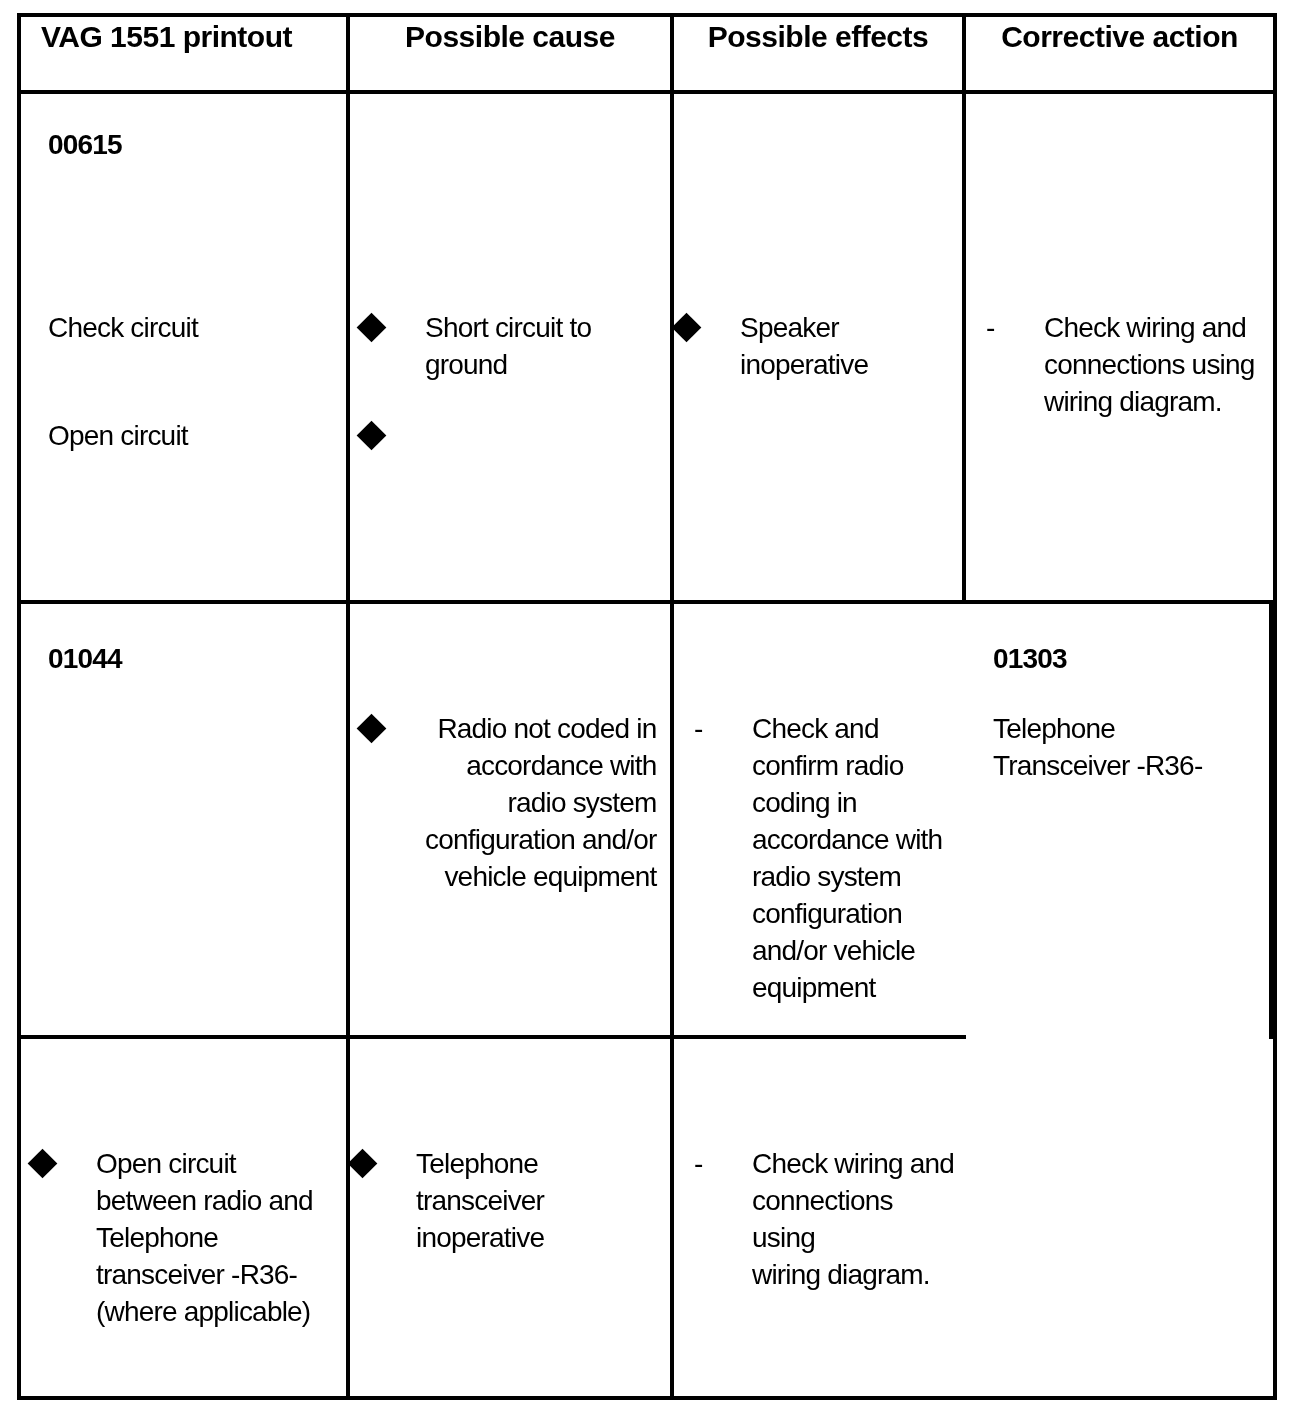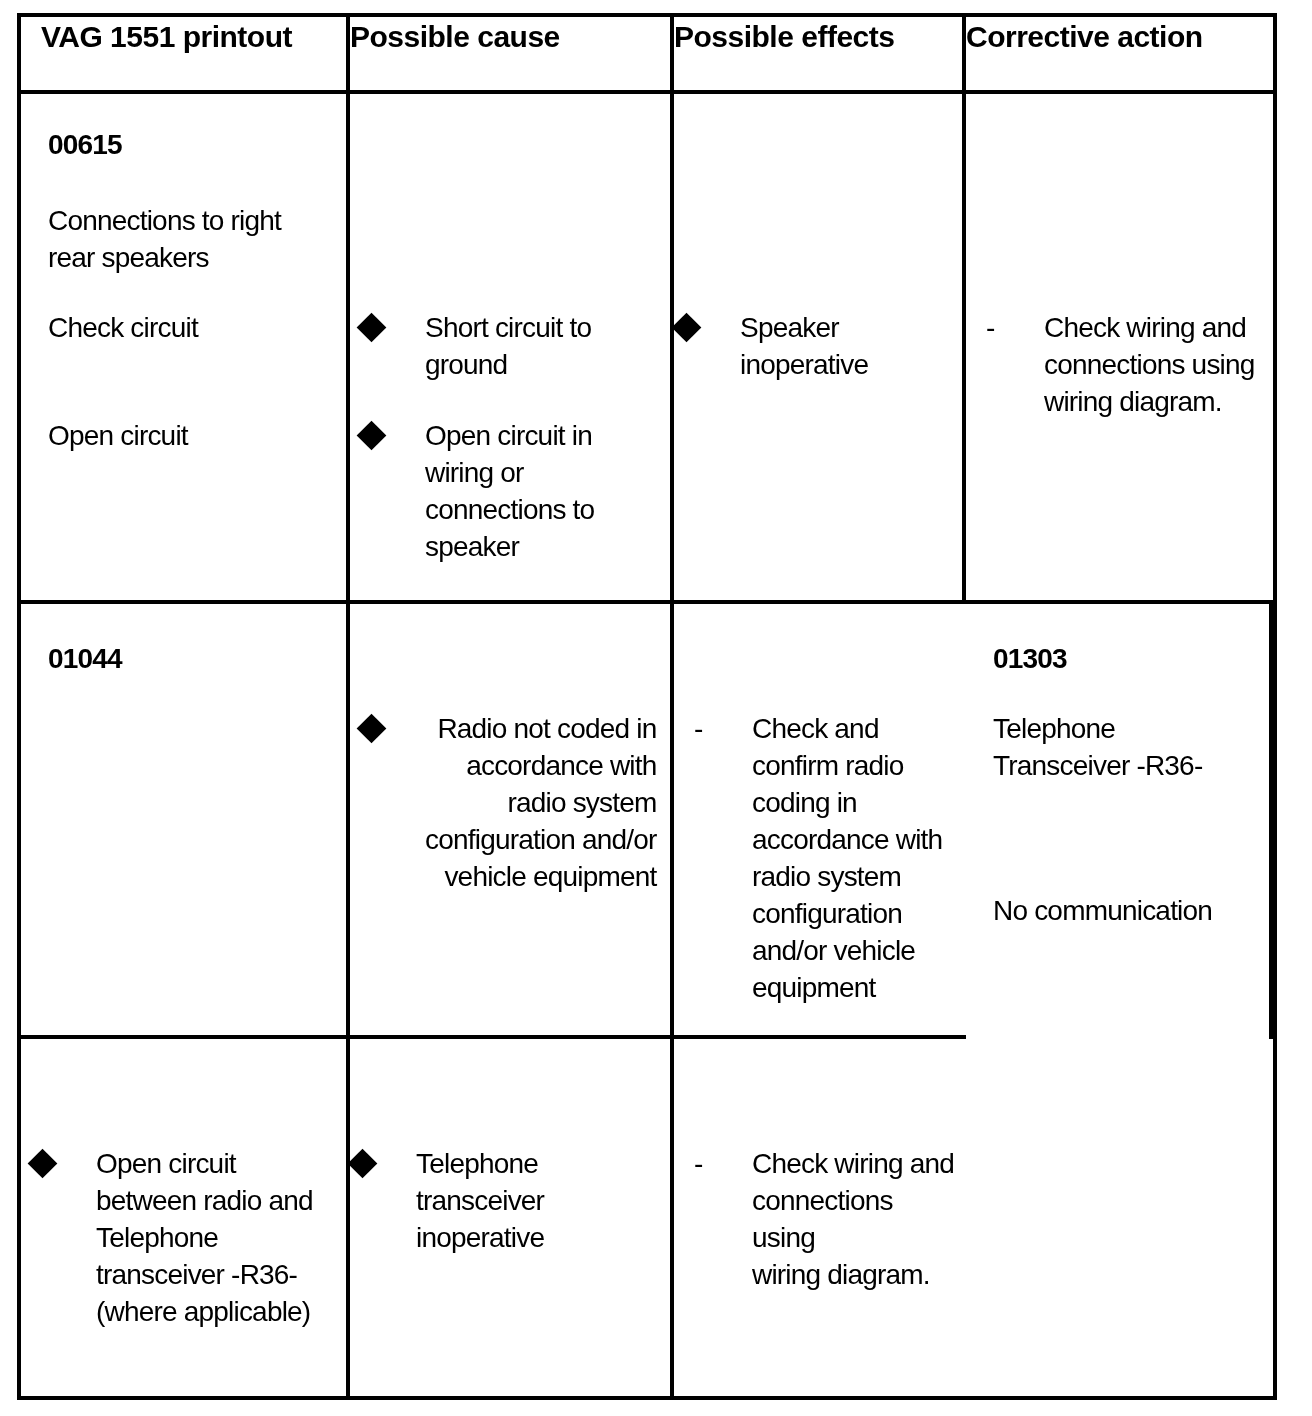--- a/index.html
+++ b/index.html
@@ -25,21 +25,21 @@
     box-sizing:border-box;
     border-right:4px solid #000;
     border-bottom:4px solid #000;
     overflow:visible;
   }
   .cell.last-col{border-right:none;}
   .cell.last-row{border-bottom:none;}
   .hcell{
     font-size:30px;font-weight:bold;letter-spacing:-0.5px;
     line-height:37px;padding-top:1px;
-    text-align:left;
+    text-align:center;
   }
   .hcell.first{text-align:left;padding-left:20px;}
   .blk{
     position:absolute;
     font-size:28px;line-height:37px;letter-spacing:-0.8px;
     white-space:pre-line;
   }
   .code{font-weight:bold;}
   .bullet{
     position:absolute;
@@ -71,37 +71,31 @@
     </div>
     <div class="cell hcell">
       <span>Possible effects</span>
     </div>
     <div class="cell hcell last-col">
       <span>Corrective action</span>
     </div>
 
     <div class="cell">
       <div class="blk code" style="top:32px;left:27px;">00615</div>
-      <div class="blk" style="top:108px;left:27px;">Connections to right
-rear speakers</div>
       <div class="blk" style="top:215px;left:27px;">Check circuit</div>
       <div class="blk" style="top:323px;left:27px;">Open circuit</div>
     </div>
     <div class="cell">
       <div class="bullet" style="top:215px;left:11px;right:6px;">
         <span class="diamond"></span>
         <span class="btxt">Short circuit to
 ground</span>
       </div>
       <div class="bullet" style="top:323px;left:11px;right:6px;">
         <span class="diamond"></span>
-        <span class="btxt">Open circuit in
-wiring or
-connections to
-speaker</span>
       </div>
     </div>
     <div class="cell">
       <div class="bullet" style="top:215px;left:2px;right:4px;">
         <span class="diamond"></span>
         <span class="btxt">Speaker
 inoperative</span>
       </div>
     </div>
     <div class="cell last-col">
@@ -137,21 +131,20 @@
 configuration
 and/or vehicle
 equipment</span>
       </div>
     </div>
 
     <div class="cell last-row">
       <div class="blk code" style="top:36px;left:27px;">01303</div>
       <div class="blk" style="top:106px;left:27px;">Telephone
 Transceiver -R36-</div>
-      <div class="blk" style="top:288px;left:27px;">No communication</div>
     </div>
     <div class="cell last-row">
       <div class="bullet" style="top:106px;left:11px;right:6px;">
         <span class="diamond"></span>
         <span class="btxt">Open circuit
 between radio and
 Telephone
 transceiver -R36-
 (where applicable)</span>
       </div>

